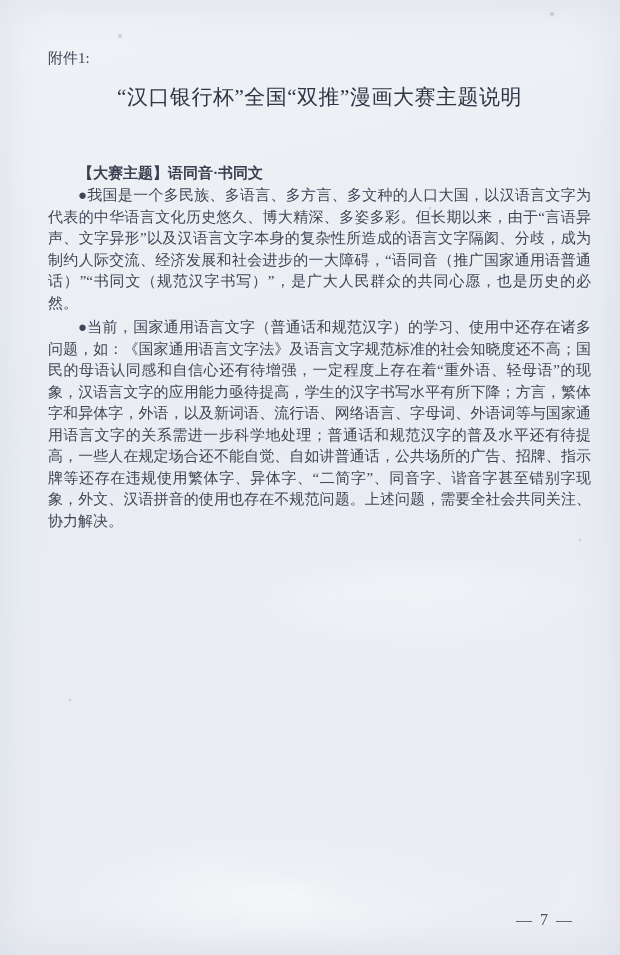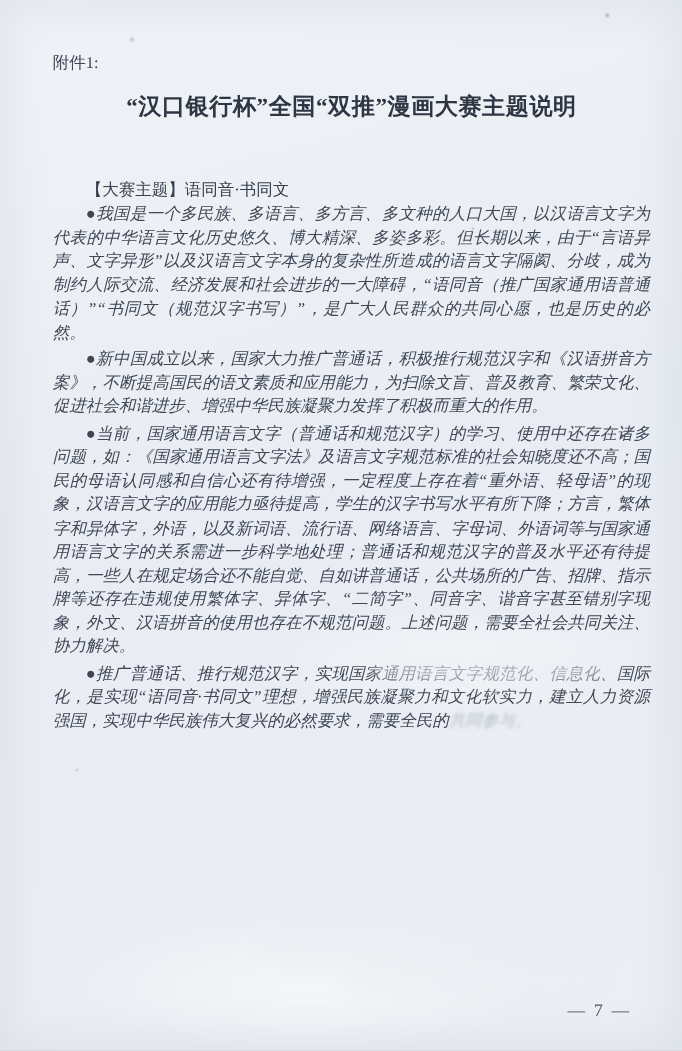--- a/index.html
+++ b/index.html
@@ -23,41 +23,40 @@
       linear-gradient(165deg, #eff2f6 0%, #e9edf3 45%, #ebeef3 100%);
     box-shadow: inset 0 0 45px rgba(120,135,160,0.14);
   }
   .attachment {
     font-size: 15px;
     line-height: 21px;
     margin: 0 0 14px 0;
   }
   .title {
     font-size: 21px;
-    font-weight: 700;
+    font-weight: 400;
     color: #2e3543;
     text-align: center;
     letter-spacing: 0.5px;
     margin: 0 0 50px 0;
     line-height: 28px;
   }
   .subhead {
     font-size: 15px;
-    font-weight: 400;
+    font-weight: 700;
     line-height: 24px;
     text-indent: 2em;
     color: #39404f;
   }
   .para {
     font-size: 15px;
     line-height: 21.5px;
     text-indent: 2em;
     text-align: justify;
     margin: 0 0 3px 0;
-    font-style: italic;
   }
   .faded-tail {
     color: #8e99ab;
     filter: blur(1.6px);
     opacity: 0.55;
   }
   .page-number {
     position: absolute;
     right: 46px;
     bottom: 26px;
@@ -83,27 +82,25 @@
 
   <div class="attachment">附件1:</div>
 
   <h1 class="title">“汉口银行杯”全国“双推”漫画大赛主题说明</h1>
 
   <div class="subhead">【大赛主题】语同音·书同文</div>
 
 
   <p class="para"><span>●我国是一个多民族、多语言、多方言、多文种的人口大国，以汉语言文字为代表的中华语言文化历史悠久、博大精深、多姿多彩。但长期以来，由于“言语异声、文字异形”以及汉语言文字本身的复杂性所造成的语言文字隔阂、分歧，成为制约人际交流、经济发展和社会进步的一大障碍，“语同音（推广国家通用语普通话）”“书同文（规范汉字书写）”，是广大人民群众的共同心愿，也是历史的必然。</span></p>
 
-  <p class="para"><span>●新中国成立以来，国家大力推广普通话，积极推行规范汉字和《汉语拼音方案》，不断提高国民的语文素质和应用能力，为扫除文盲、普及教育、繁荣文化、促进社会和谐进步、增强中华民族凝聚力发挥了积极而重大的作用。</span></p>
 
 
 
   <p class="para"><span>●当前，国家通用语言文字（普通话和规范汉字）的学习、使用中还存在诸多问题，如：《国家通用语言文字法》及语言文字规范标准的社会知晓度还不高；国民的母语认同感和自信心还有待增强，一定程度上存在着“重外语、轻母语”的现象，汉语言文字的应用能力亟待提高，学生的汉字书写水平有所下降；方言，繁体字和异体字，外语，以及新词语、流行语、网络语言、字母词、外语词等与国家通用语言文字的关系需进一步科学地处理；普通话和规范汉字的普及水平还有待提高，一些人在规定场合还不能自觉、自如讲普通话，公共场所的广告、招牌、指示牌等还存在违规使用繁体字、异体字、“二简字”、同音字、谐音字甚至错别字现象，外文、汉语拼音的使用也存在不规范问题。上述问题，需要全社会共同关注、协力解决。</span></p>
 
-  <p class="para"><span>●推广普通话、推行规范汉字，实现国家通用语言文字规范化、信息化、国际化，是实现“语同音·书同文”理想，增强民族凝聚力和文化软实力，建立人力资源强国，实现中华民族伟大复兴的必然要求，需要全民的</span><span class="faded-tail">共同参与。</span></p>
 
   <div class="scan-fade fade-1"></div>
   <div class="scan-fade fade-2"></div>
   <div class="scan-fade fade-3"></div>
 
   <div class="page-number">— 7 —</div>
 
 </div>
 
 </body></html>

